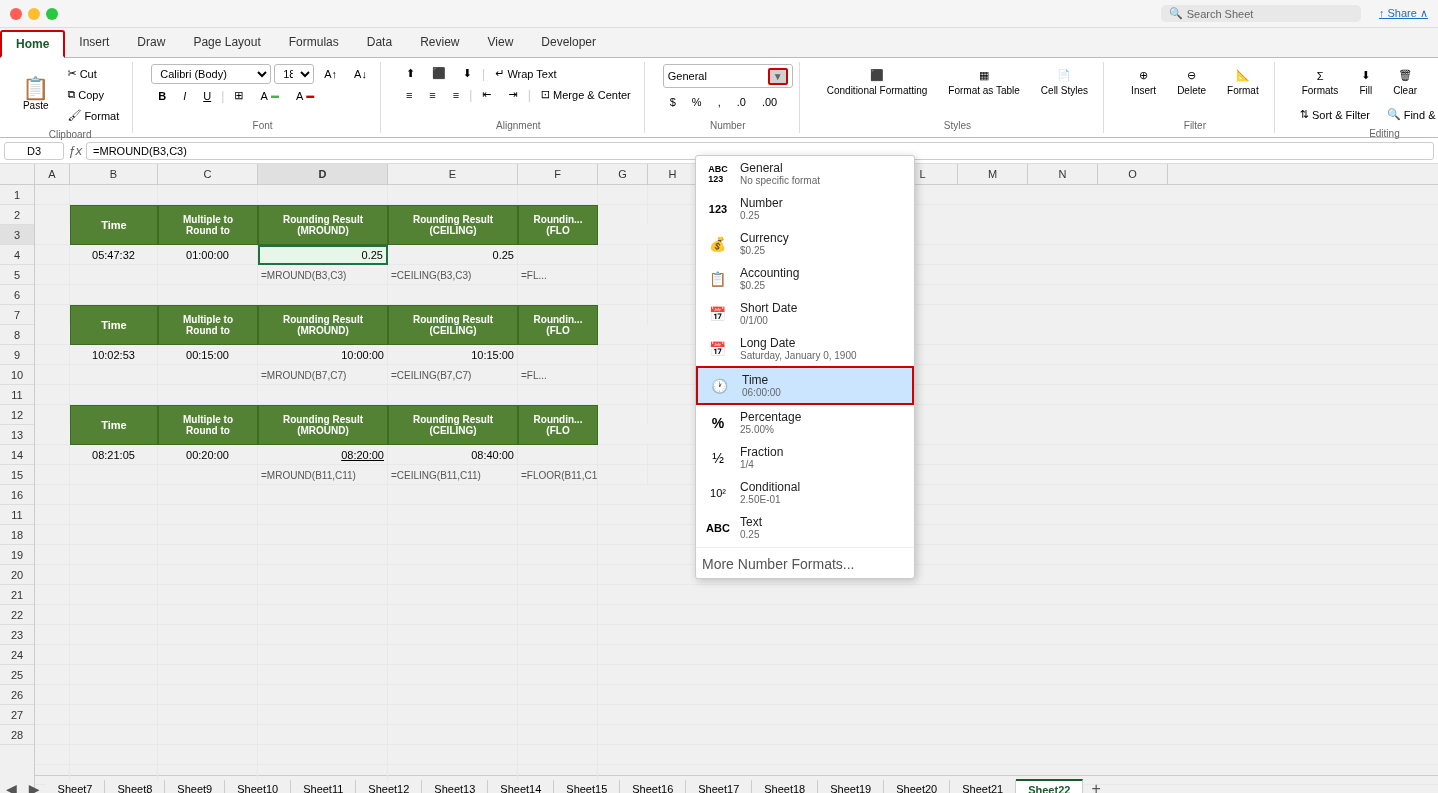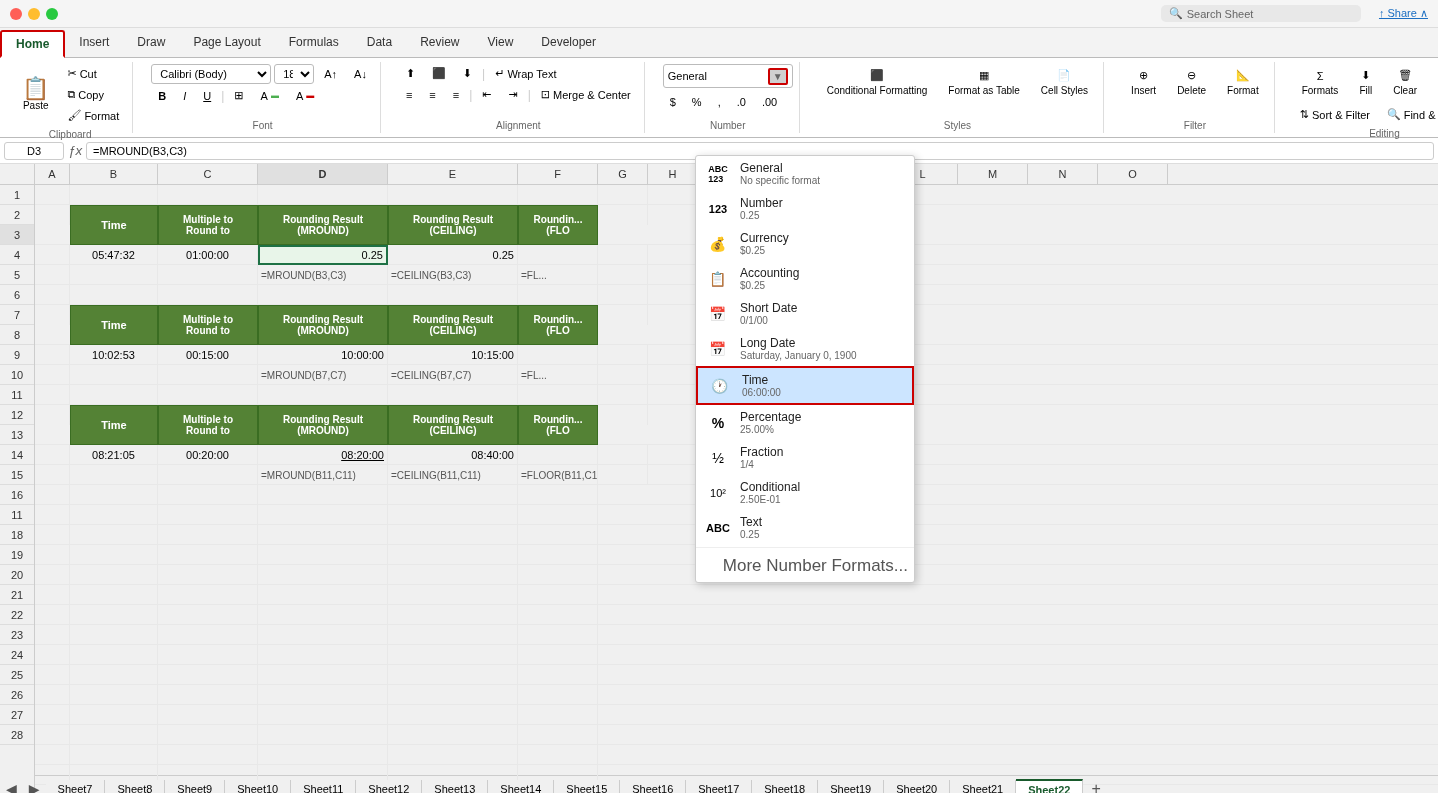--- a/index.html
+++ b/index.html
@@ -99,21 +99,21 @@
       cursor: pointer;
       gap: 10px;
     }
     .dd-item.selected-item { background: #cce5ff; border-left: 3px solid #1e7145; }
     .dd-item.selected-item { border: 2px solid #cc0000; }
     .dd-icon { width: 24px; height: 24px; display: flex; align-items: center; justify-content: center; font-size: 14px; }
     .dd-text { display: flex; flex-direction: column; }
     .dd-name { font-size: 12px; font-weight: 500; color: #222; }
     .dd-sub { font-size: 10px; color: #666; }
     .dd-divider { height: 1px; background: #eee; margin: 2px 0; }
-    .dd-more { text-align: right; padding: 6px; font-size: 17px; color: #555; cursor: pointer; }
+    .dd-more { text-align: left; padding: 6px; font-size: 14px; color: #555; cursor: pointer; }
 
     
     #sheet-tabs { display: flex; align-items: center; background: #f0f0f0; border-top: 1px solid #ccc; height: 26px; overflow: hidden; }
     .sheet-nav { padding: 0 6px; cursor: pointer; color: #555; font-size: 14px; }
     .sheet-tab { padding: 3px 12px; font-size: 11px; border-right: 1px solid #ccc; cursor: pointer; background: #f0f0f0; white-space: nowrap; }
     .sheet-tab.active { background: #fff; font-weight: bold; color: #185a2c; border-top: 2px solid #185a2c; }
     .sheet-add { padding: 0 8px; font-size: 16px; cursor: pointer; color: #555; }
 
     .bold-btn { font-weight: bold; }
     .italic-btn { font-style: italic; }

